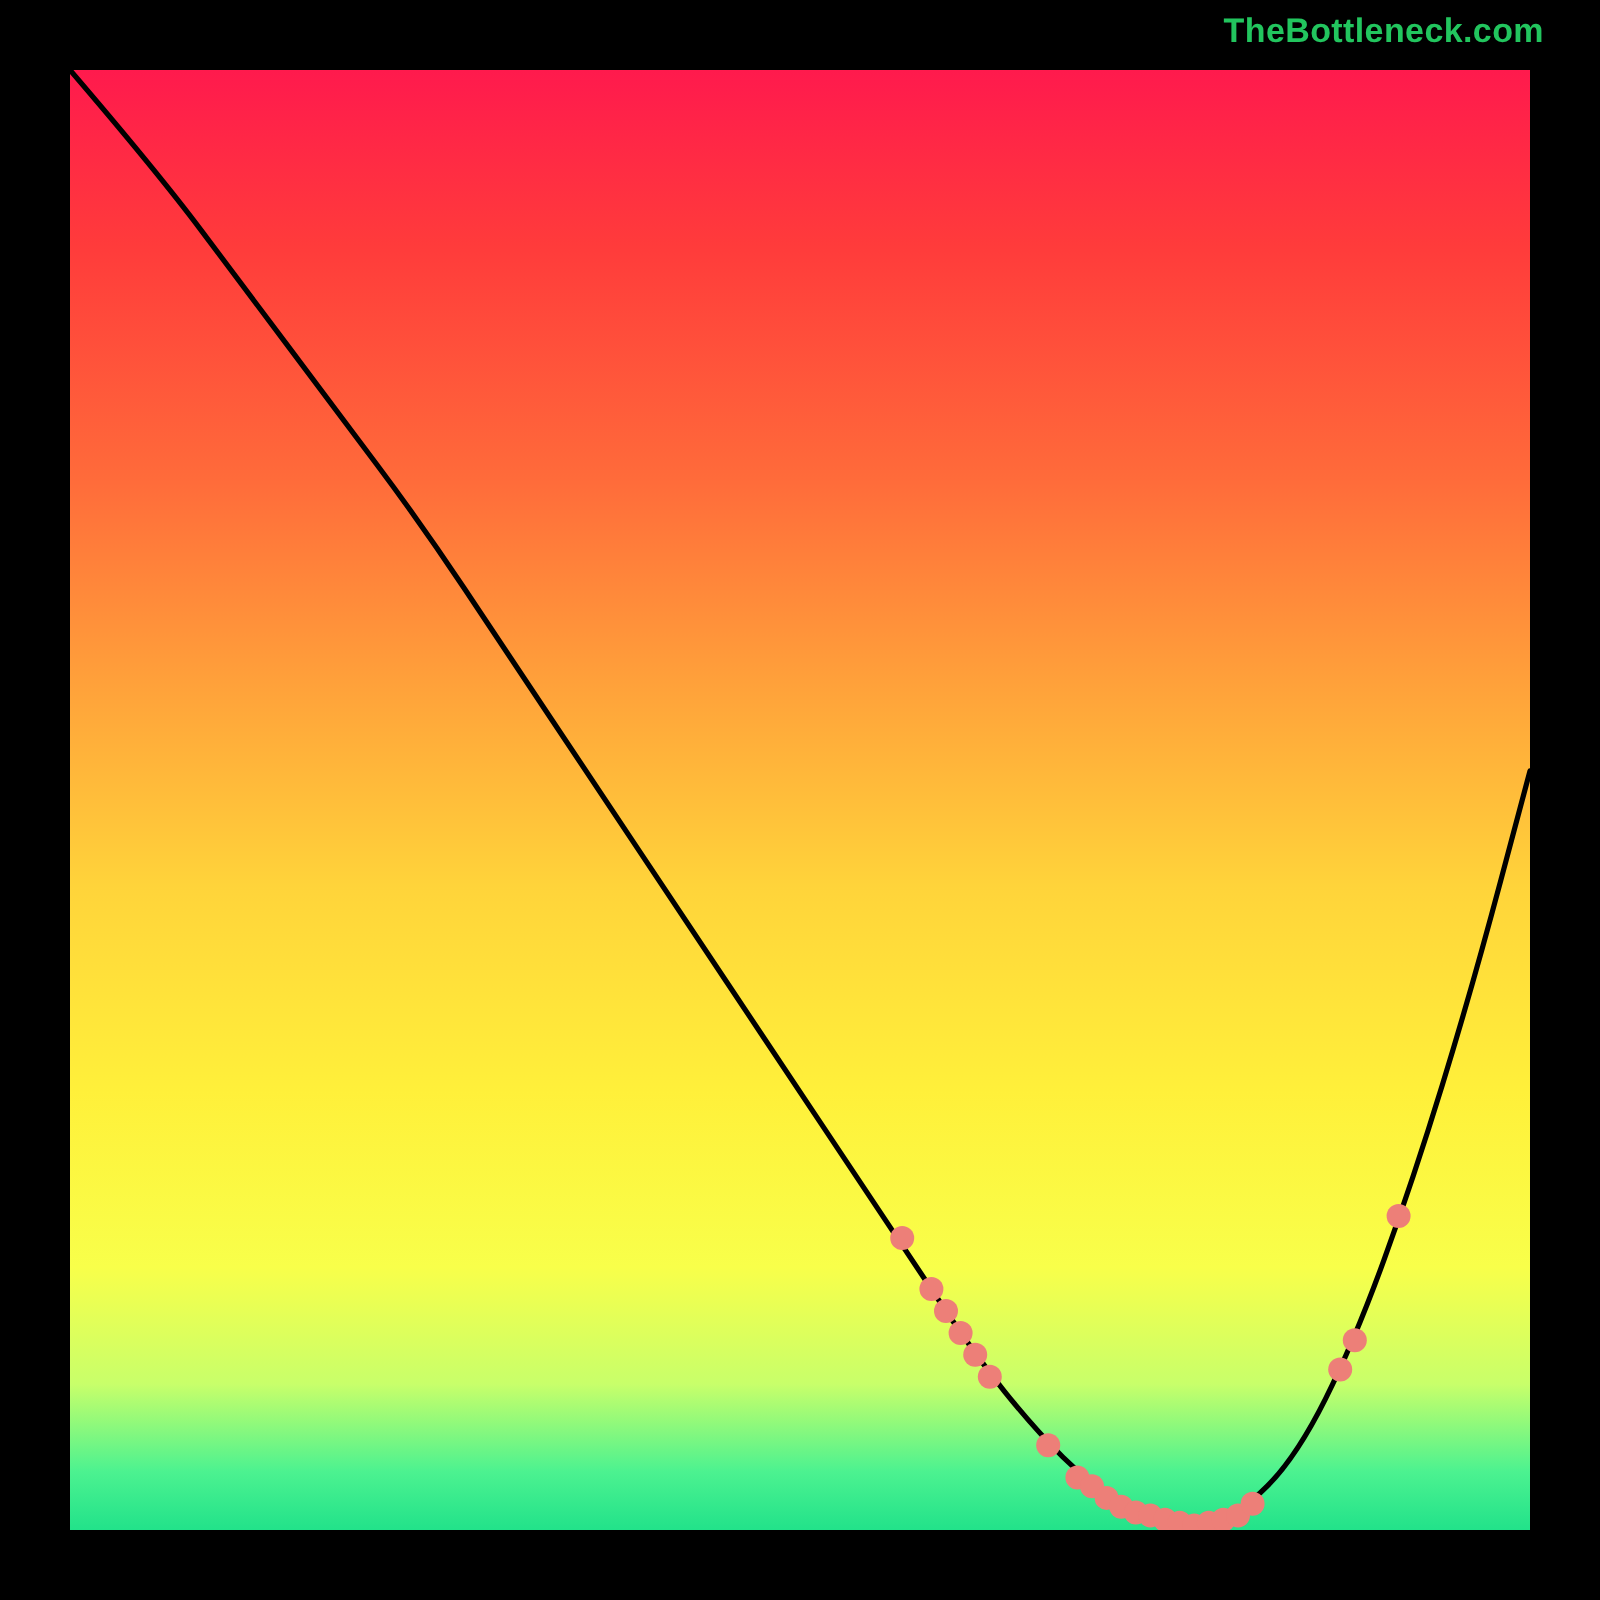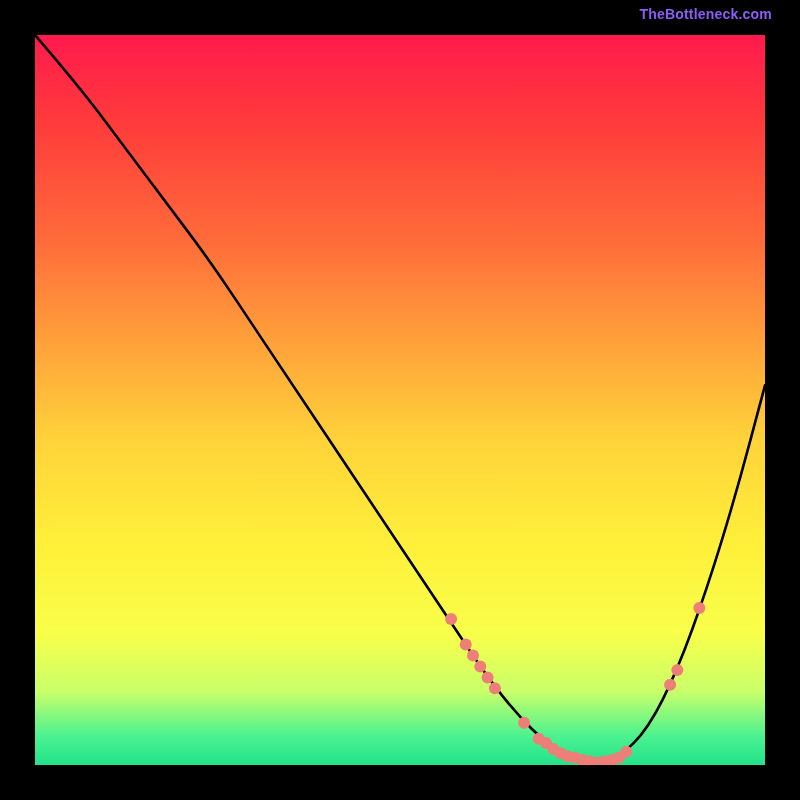--- a/index.html
+++ b/index.html
@@ -36,22 +36,22 @@
       #f8ff4a 82%,
       #c8ff6a 90%,
       #4cf290 96%,
       #22e28a 100%
     );
   }
   .attribution {
     position: absolute;
     top: 6px;
     right: 28px;
-    color: #8b5cf6;
-    font-size: 14px;
+    color: #22c55e;
+    font-size: 17px;
     font-weight: 600;
     letter-spacing: 0.2px;
   }
   svg.curve {
     position: absolute;
     left: 0;
     top: 0;
     width: 730px;
     height: 730px;
   }

